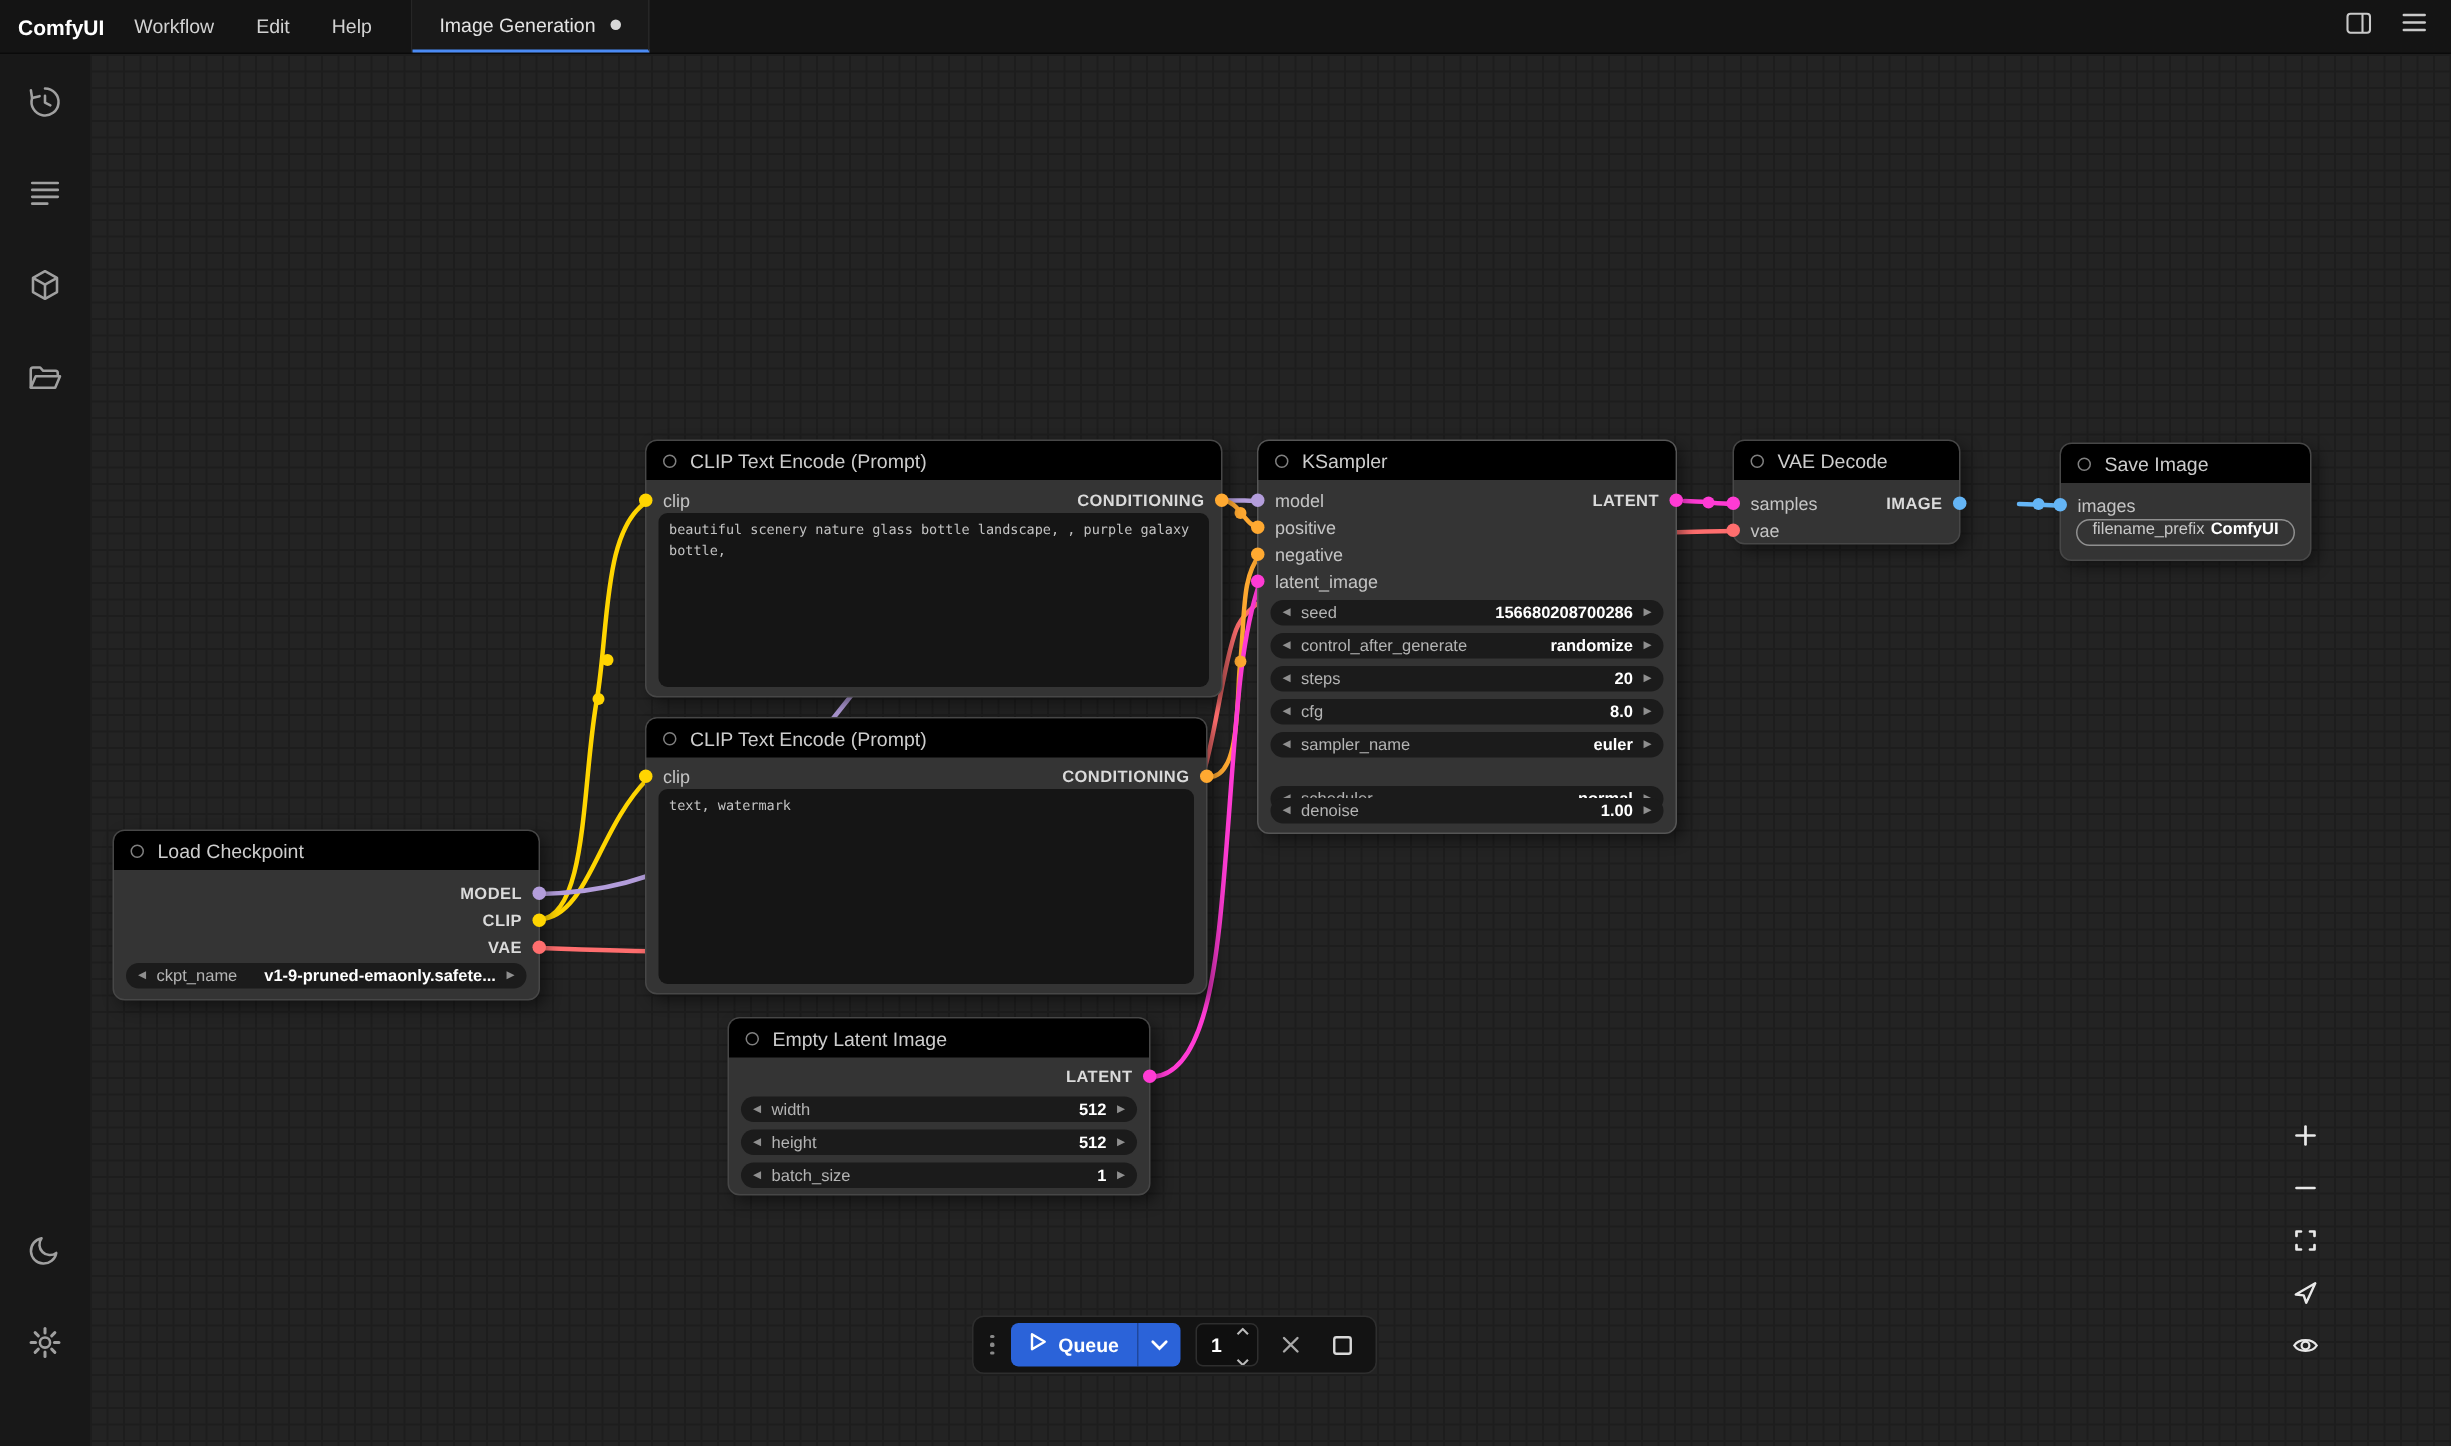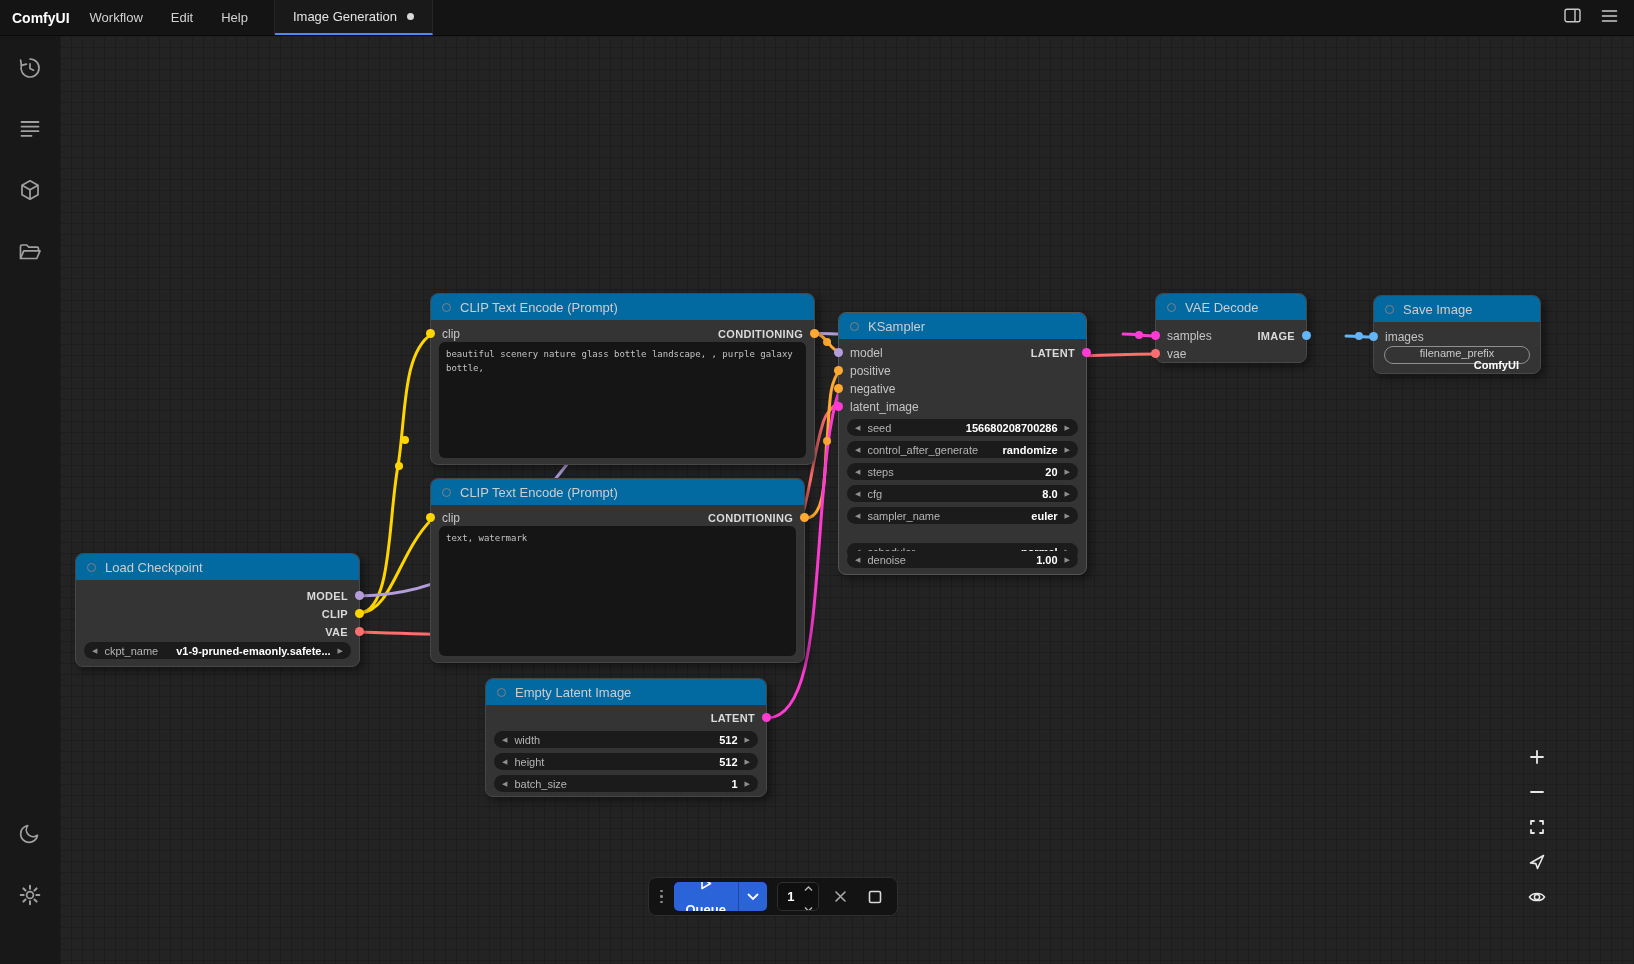--- a/index.html
+++ b/index.html
@@ -23,43 +23,43 @@
   
   .canvas { position:absolute; left:60px; top:36px; width:1574px; height:928px;
     background-color:#232323;
     background-image: linear-gradient(#1d1d1d 1px, transparent 1px), linear-gradient(90deg, #1d1d1d 1px, transparent 1px);
     background-size: 11px 11px; z-index:0; }
 
   svg.wires { position:absolute; left:0; top:0; z-index:1; pointer-events:none; }
 
   
   .node { position:absolute; background:#343434; border:1px solid #474747; border-radius:8px; box-shadow:4px 4px 10px rgba(0,0,0,.45); z-index:2; }
-  .node-header { height:26px; display:flex; align-items:center; gap:9px; padding:12px 11px; background:#0369a1; border-radius:7px 7px 0 0; }
+  .node-header { height:26px; display:flex; align-items:center; gap:9px; padding:12px 11px; background:#000000; border-radius:7px 7px 0 0; }
   .collapse-dot { width:9px; height:9px; border-radius:50%; border:1.5px solid #808080; background:transparent; flex:0 0 auto; }
   .node-title { font-size:13px; color:#cdcdcd; white-space:nowrap; }
   .plabel { position:absolute; font-size:12px; color:#c4c4c4; line-height:14px; }
   .plabel.in { left:11px; }
   .plabel.out { right:11px; font-size:11px; font-weight:700; color:#dadada; letter-spacing:.3px; }
   .pdot { position:absolute; width:9px; height:9px; border-radius:50%; z-index:3; }
   .pdot.in { left:-5px; }
   .pdot.out { right:-5px; }
   .widget { position:absolute; left:8px; right:8px; height:17px; background:#1b1b1b; border-radius:9px; display:flex; align-items:center; gap:7px; padding:0 8px; }
   .warr { color:#8f8f8f; font-size:7px; line-height:17px; }
   .wname { font-size:11px; color:#b4b4b4; white-space:nowrap; }
   .wval { margin-left:auto; font-size:11px; font-weight:700; color:#ffffff; white-space:nowrap; }
   .prompt { position:absolute; left:8px; right:8px; background:#151515; border-radius:6px; padding:5px 7px; font-family:"DejaVu Sans Mono",monospace; font-size:9px; color:#c3c3c3; line-height:1.6; }
-  .filename-widget { position:absolute; left:10px; right:10px; height:18px; border:1px solid #8f8f8f; background:#343434; border-radius:9px; display:flex; align-items:center; padding:0 10px;flex-direction:column; }
+  .filename-widget { position:absolute; left:10px; right:10px; height:18px; border:1px solid #8f8f8f; background:#343434; border-radius:9px; display:flex; padding:0 10px; }
   .filename-widget .wname { color:#c9c9c9; }
 
   
   .queue-toolbar { position:absolute; left:648px; top:877px; height:39px; background:#131313; border:1px solid #2e2e2e; border-radius:8px; display:flex; align-items:center; gap:10px; padding:0 10px; z-index:30; }
   .drag-dots { display:flex; flex-direction:column; gap:3px; padding:0 1px; }
   .drag-dots i { width:2.5px; height:2.5px; background:#8a8a8a; border-radius:50%; display:block; }
   .queue-btn { display:flex; align-items:center; height:29px; background:#2b63d9; border-radius:5px; color:#fff; overflow:hidden; cursor:pointer; }
-  .queue-main { display:flex; align-items:center; gap:8px; padding:0 12px;flex-direction:column; }
+  .queue-main { display:flex; align-items:center; gap:8px; padding:0 12px; }
   .queue-label { font-size:13px; font-weight:600; color:#ffffff; }
   .queue-caret { display:flex; align-items:center; padding:0 8px; border-left:1px solid rgba(0,0,0,.28); height:100%; }
   .batch-box { display:flex; align-items:stretch; height:29px; background:#0f0f0f; border:1px solid #2e2e2e; border-radius:5px; overflow:hidden; }
   .batch-num { width:26px; display:flex; align-items:center; justify-content:center; color:#fff; font-size:13px; font-weight:700; }
   .batch-steppers { display:flex; flex-direction:column; justify-content:center; padding-right:5px; gap:2px; }
   .icon-btn { display:flex; align-items:center; justify-content:center; width:24px; height:29px; }
 
   
   .zoom-stack { position:absolute; left:1521px; top:742px; display:flex; flex-direction:column; gap:5px; z-index:30; }
   .zoom-btn { width:32px; height:30px; display:flex; align-items:center; justify-content:center; }
@@ -246,21 +246,21 @@
     <span class="warr">▶</span>
   </div>
   <div class="widget" style="top:96px">
     <span class="warr">◀</span>
     <span class="wname">batch_size</span>
     <span class="wval">1</span>
     <span class="warr">▶</span>
   </div>
 </div>
 
-<div class="node" style="left:838px; top:293px; width:249px; height:263px; border-color:#555;margin-top:19px;">
+<div class="node" style="left:838px; top:293px; width:280px; height:263px; border-color:#555;">
   <div class="node-header">
     <span class="collapse-dot"></span>
     <span class="node-title">KSampler</span>
   </div>
   <span class="plabel in" style="top:33px">model</span>
   <span class="plabel in" style="top:51px">positive</span>
   <span class="plabel in" style="top:69px">negative</span>
   <span class="plabel in" style="top:87px">latent_image</span>
   <span class="plabel out" style="top:33px">LATENT</span>
   <span class="pdot in" style="top:35px; background:#B39DDB"></span>

